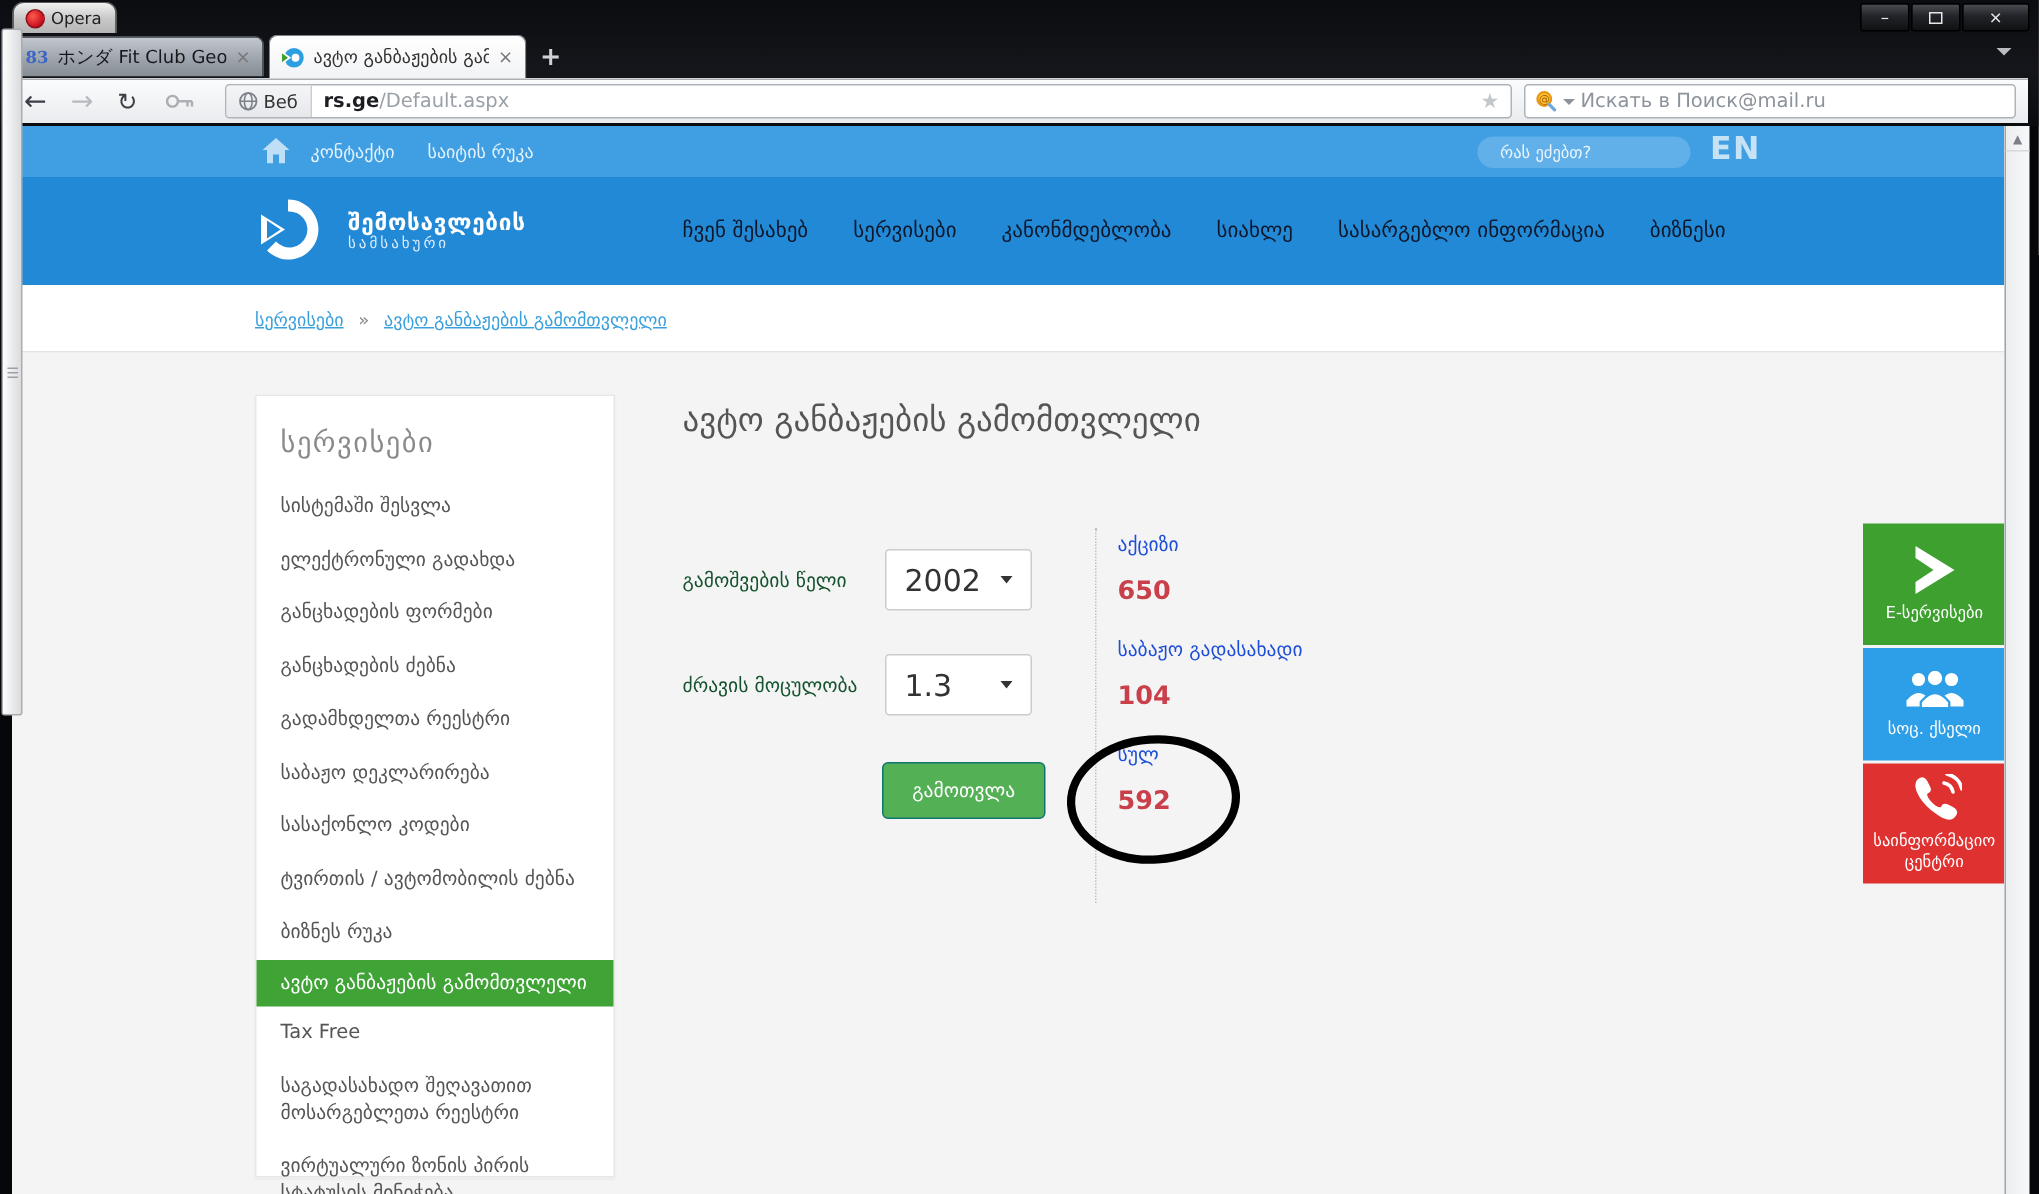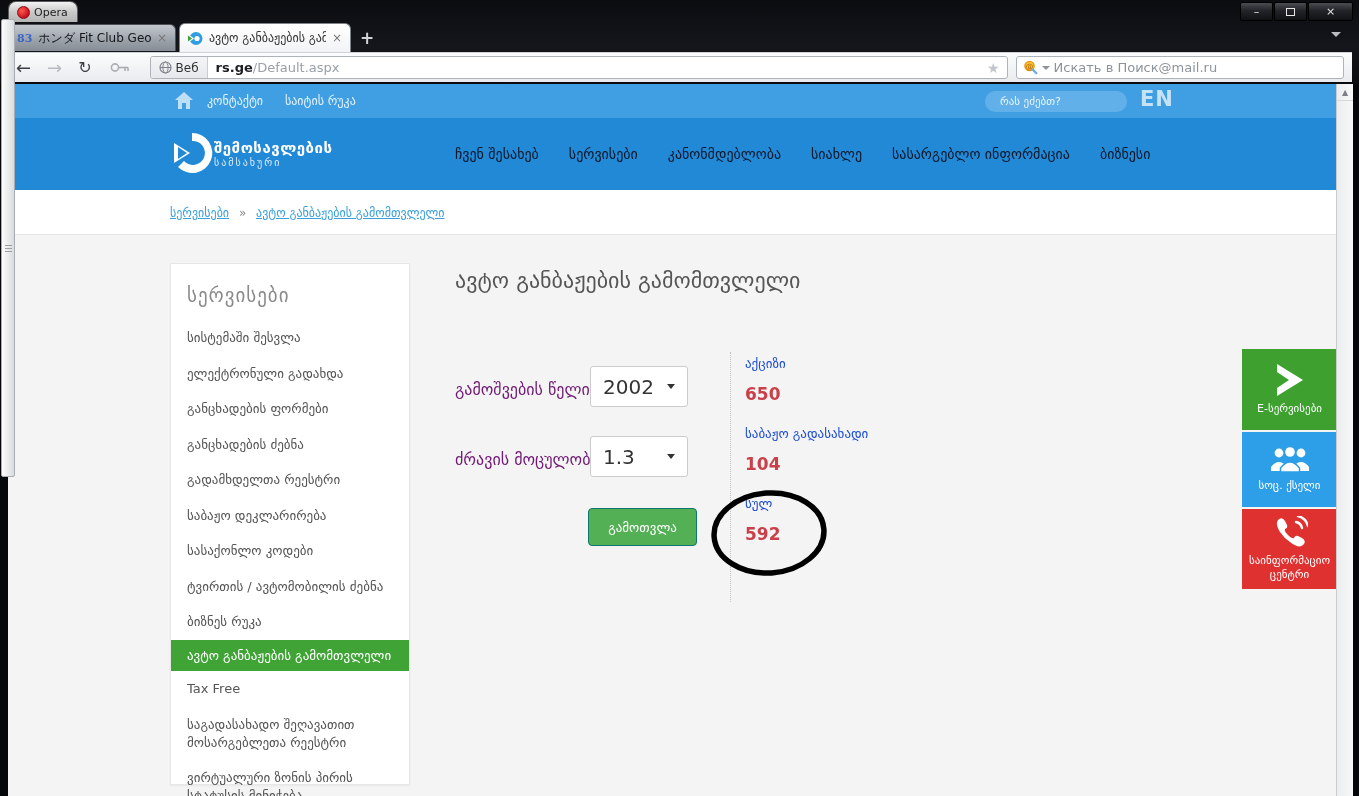--- a/index.html
+++ b/index.html
@@ -79,21 +79,21 @@
   #site-search { position:absolute; left:977px; top:7px; width:142px; height:21px;
     border-radius:11px; background:#61b0e9; display:flex; align-items:center;
     padding:0 10px; gap:5px; }
   #site-search input { border:none; outline:none; background:transparent; flex:1;
     font-size:11px; color:#fff; font-family:"DejaVu Sans", sans-serif; }
   #site-search input::placeholder { color:#eaf5fd; }
   #lang-en { position:absolute; left:1132px; top:3px; font-size:21px; font-weight:bold;
     color:rgba(255,255,255,.7); cursor:pointer; letter-spacing:1px; }
   #main-nav { position:absolute; left:0; top:34px; width:100%; height:72px; background:#2289d6; }
   #logo { position:absolute; left:162px; top:13px; display:flex; align-items:center;
-    gap:0; cursor:pointer; }
+    gap:18px; cursor:pointer; }
   #logo .logo-text b { display:block; color:#fff; font-size:15px; letter-spacing:.5px; }
   #logo .logo-text i { display:block; color:#dcebf8; font-size:10px; font-style:normal;
     letter-spacing:2px; }
   #nav-links { position:absolute; left:447px; top:0; height:72px; display:flex;
     align-items:center; gap:30px; }
   .nav-link { color:#0f172a; font-size:14px; cursor:pointer; white-space:nowrap; }
   #breadcrumb-band { position:absolute; left:0; top:106px; width:100%; height:45px;
     background:#fff; border-bottom:1px solid #e4e4e4; }
   #breadcrumb { position:absolute; left:162px; top:16px; font-size:12px; color:#999; }
   #breadcrumb a { color:#3aa0dc; text-decoration:underline; cursor:pointer; }
@@ -105,21 +105,21 @@
     padding:20px 0 10px; }
   #sidebar h2 { font-size:19px; font-weight:normal; color:#8a8a8a; padding:0 16px;
     margin-bottom:14px; letter-spacing:1px; }
   .side-item { display:block; font-size:13px; color:#555; padding:9px 16px;
     line-height:1.35; cursor:pointer; text-decoration:none; }
   .side-item.active { background:#3fa335; color:#fff; padding-top:7px; padding-bottom:7px; }
 
   
   #page-title { position:absolute; left:447px; top:184px; font-size:22px;
     font-weight:normal; color:#555; }
-  .field-label { position:absolute; font-size:16px; color:#701a75; }
+  .field-label { position:absolute; font-size:13px; color:#14532d; }
   .select-box { position:absolute; width:98px; height:41px; background:#fff;
     border:1px solid #ccc; border-radius:3px; display:flex; align-items:center;
     justify-content:space-between; padding:0 12px; cursor:pointer; }
   .select-box .val { font-size:20px; color:#333; }
   .select-arrow { width:0; height:0; border-left:4px solid transparent;
     border-right:4px solid transparent; border-top:5px solid #333; }
   #calc-btn { position:absolute; left:580px; top:424px; width:109px; height:38px;
     background:#53b055; border:1px solid #0f766e; border-radius:4px; color:#fff;
     font-size:13px; cursor:pointer; font-family:"DejaVu Sans", sans-serif; }
   #divider { position:absolute; left:722px; top:268px; height:250px; width:0;

